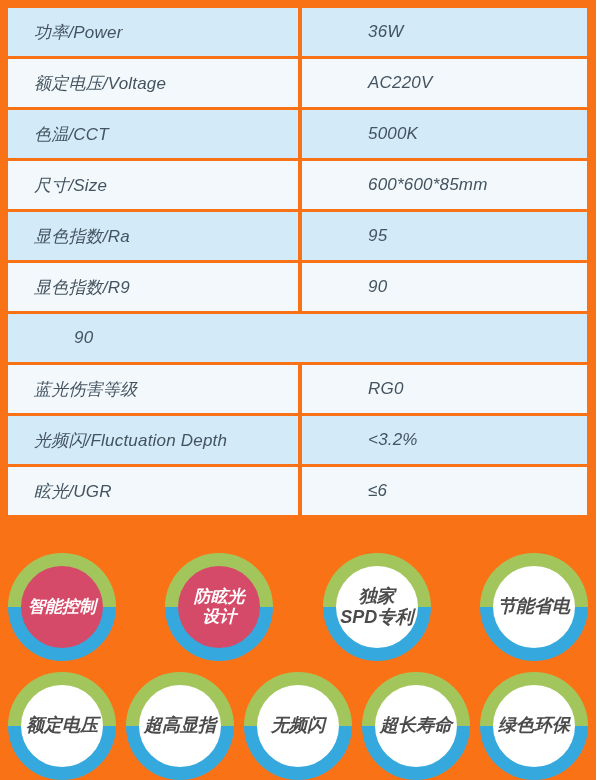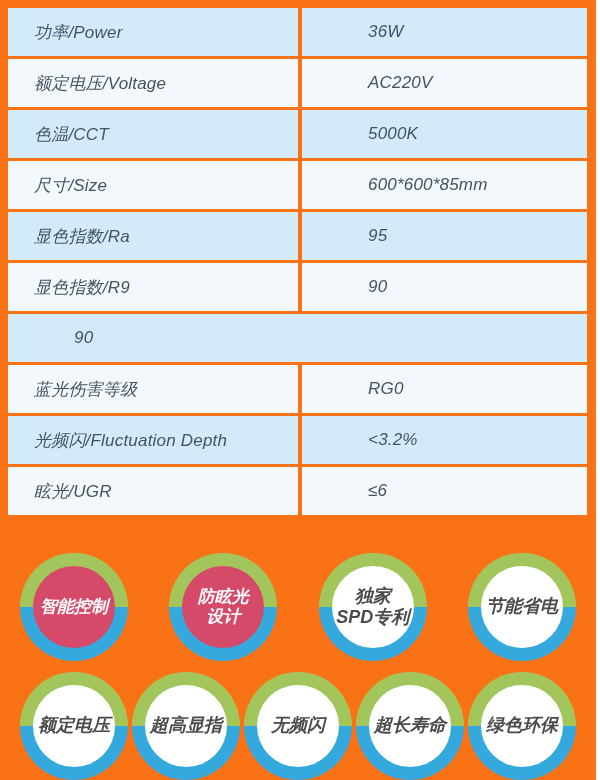--- a/index.html
+++ b/index.html
@@ -19,21 +19,21 @@
   }
   .spec-label { width: 290px; padding-left: 26px; margin-right: 4px; }
   .spec-value { flex: 1; padding-left: 66px; }
   .spec-row.blue  .spec-cell { background: #d3ebf8; }
   .spec-row.light .spec-cell { background: #f2f8fc; }
 
   
   .badges { margin-top: 38px; }
   .badge-row {
     display: flex; justify-content: space-between;
-    padding: 0 20px; margin-bottom: 11px;
+    padding: 0 8px; margin-bottom: 11px;
   }
   .badge {
     width: 108px; height: 108px; border-radius: 50%;
     background: linear-gradient(to bottom, #a3c65c 0%, #a3c65c 50%, #35a8dd 50%, #35a8dd 100%);
     display: flex; align-items: center; justify-content: center;
     flex: 0 0 auto;
   }
   .badge-inner {
     width: 82px; height: 82px; border-radius: 50%;
     background: #ffffff;

